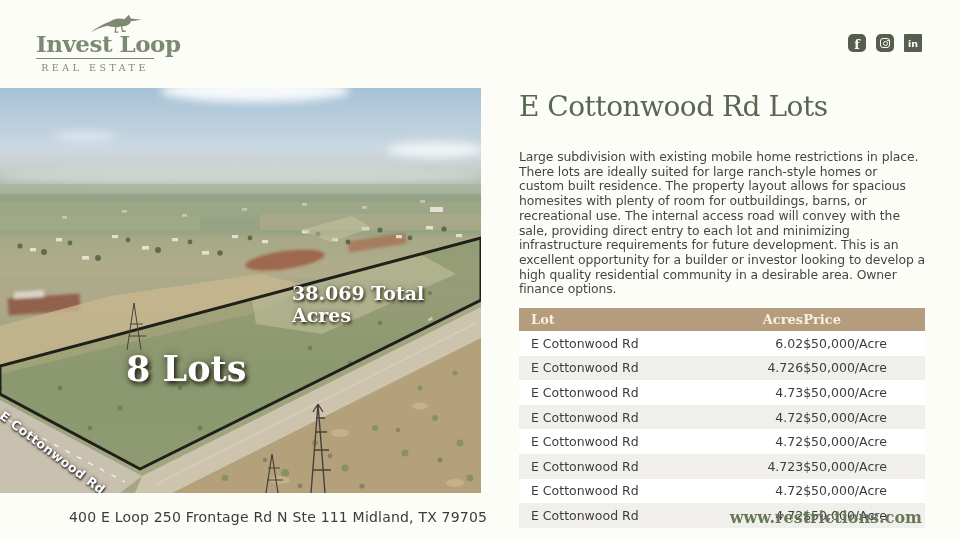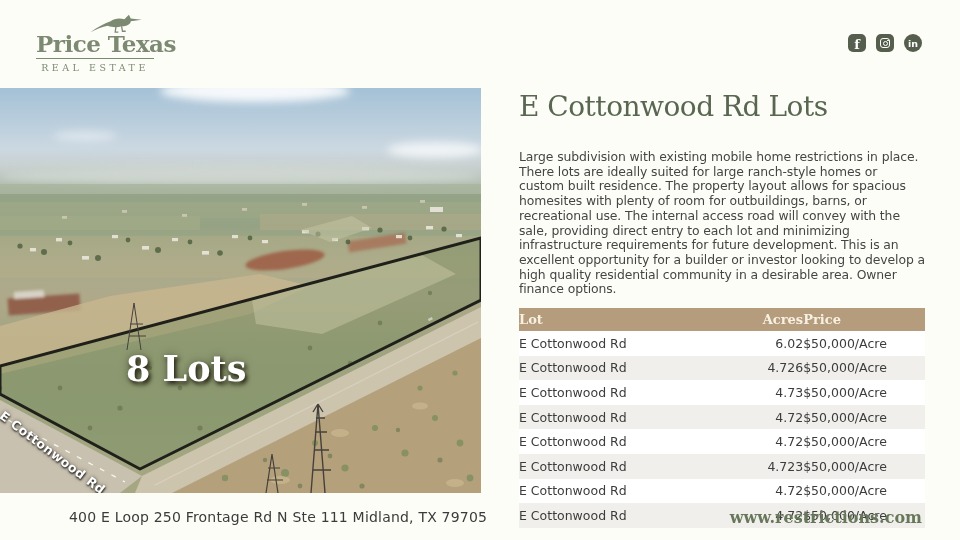--- a/index.html
+++ b/index.html
@@ -15,21 +15,21 @@
                  padding-bottom:1px; white-space:nowrap; }
   .brand-sub { font-family:"DejaVu Serif", serif; font-size:9.5px; letter-spacing:3.5px;
                text-align:center; margin-top:3px; }
 
   
   .social { position:absolute; right:38px; top:34px; display:flex; gap:10px; }
   .sicon { width:18px; height:18px; background:#565e4e; border-radius:5px; color:#fff;
            display:flex; align-items:center; justify-content:center; cursor:pointer;
            font-weight:bold; font-size:12px; font-family:"DejaVu Sans", sans-serif; }
   .sicon.fb span { font-family:"DejaVu Serif", serif; font-size:13px; position:relative; top:1px; }
-  .sicon.li { border-radius:9px; font-size:9.5px; }
+  .sicon.li { border-radius:1px; font-size:9.5px; }
   .ig-cam { width:10px; height:10px; border:1.5px solid #fff; border-radius:3px; position:relative; }
   .ig-cam::after { content:""; position:absolute; left:2px; top:2px; width:3px; height:3px;
                    border:1.2px solid #fff; border-radius:50%; }
   .ig-cam::before { content:""; position:absolute; right:0.5px; top:0.5px; width:1.5px; height:1.5px;
                     background:#fff; border-radius:50%; }
 
   
   .photo { position:absolute; left:0; top:88px; width:481px; height:405px; overflow:hidden;
     background:linear-gradient(180deg,
       #a4c1d6 0%, #b9cddc 8%, #cbd8e1 15%, #c9d1d1 19%, #b7c2b8 23%,
@@ -50,40 +50,40 @@
   .content { position:absolute; left:519px; top:88px; width:406px; }
   .page-title { font-family:"DejaVu Serif", serif; font-weight:normal; font-size:28px;
                 color:#596751; letter-spacing:-0.5px; margin-top:2px; }
   .desc { margin-top:27px; font-size:12.4px; line-height:14.7px; color:#454545; letter-spacing:-0.1px; }
 
   .table { margin-top:11px; width:406px; font-size:12.5px; color:#3c3c3c; }
   .trow { display:flex; align-items:center; height:24.6px; background:#fff; }
   .trow.alt { background:#f1efec; }
   .trow.thead { background:#b49c7c; color:#f7f1e4; font-family:"DejaVu Serif", serif;
                 font-weight:bold; font-size:13px; height:23px; }
-  .c-lot { flex:0 0 44%; text-align:left; }
+  .c-lot { flex:0 0 44%; padding-left:12px; text-align:left; }
   .c-acres { flex:0 0 26%; text-align:right; }
   .c-price { flex:1; text-align:left; padding-right:10px; }
 
   
   .footer-address { position:absolute; left:37px; top:509px; font-size:14px; color:#3b3b3b; letter-spacing:.2px;margin-left:32px; }
   .footer-site { position:absolute; right:38px; top:508px; font-family:"DejaVu Serif", serif;
                  font-weight:bold; font-size:16px; color:#67785a; cursor:pointer; }
 </style>
 </head>
 <body>
 
 <div id="page">
 
   <div class="brand">
     <svg class="bird" viewBox="0 0 62 24">
       <path fill="#7d8a72" d="M2 22 C10 16 18 12 24 10 C28 7 34 6 39 8 L44 3 L46 7 L58 8.5 L46 10 C46 13 42 15.5 36 15.5 C32 17 26 17 21 15 C15 16 8 19 2 22 Z"></path>
       <path stroke="#7d8a72" stroke-width="1.4" fill="none" d="M30 15.5 L29 22 L32.5 22 M36 15.5 L37 21 L40.5 21"></path>
     </svg>
-    <div class="brand-title">Price Texas</div>
+    <div class="brand-title">Invest Loop</div>
     <div class="brand-sub">REAL ESTATE</div>
   </div>
 
   <div class="social">
     <div class="sicon fb">
       <span>f</span>
     </div>
     <div class="sicon">
       <div class="ig-cam"></div>
     </div>
@@ -239,20 +239,21 @@
 
       <polygon points="0,278 481,150 481,212 140,381 0,306" fill="none" stroke="#20201a" stroke-width="3" stroke-linejoin="round"></polygon>
 
       <g stroke="#45413a" fill="none">
         <path stroke-width="1.4" d="M311 405 L318 316 L325 405 M313 382 h18 M314 362 h15 M315 344 h12 M316 330 h9 M318 316 l-5 8 M318 316 l5 8"></path>
         <path stroke-width="1.2" d="M266 405 L272 366 L278 405 M267 392 h16 M268 380 h12"></path>
         <path stroke-width="1" d="M127 262 L134 215 L141 262 M129 248 h17 M130 236 h13"></path>
       </g>
     </svg>
 
+    <div class="overlay-text acres-label">38.069 Total Acres</div>
     <div class="overlay-text lots-label">8 Lots</div>
     <div class="overlay-text road-label">E Cottonwood Rd</div>
   </div>
 
   <div class="content">
     <div class="page-title">E Cottonwood Rd Lots</div>
     <div class="desc">Large subdivision with existing mobile home restrictions in place. There lots are ideally suited for large ranch-style homes or custom built residence. The property layout allows for spacious homesites with plenty of room for outbuildings, barns, or recreational use. The internal access road will convey with the sale, providing direct entry to each lot and minimizing infrastructure requirements for future development. This is an excellent opportunity for a builder or investor looking to develop a high quality residential community in a desirable area. Owner finance options.</div>
 
     <div class="table">
       <div class="trow thead">

